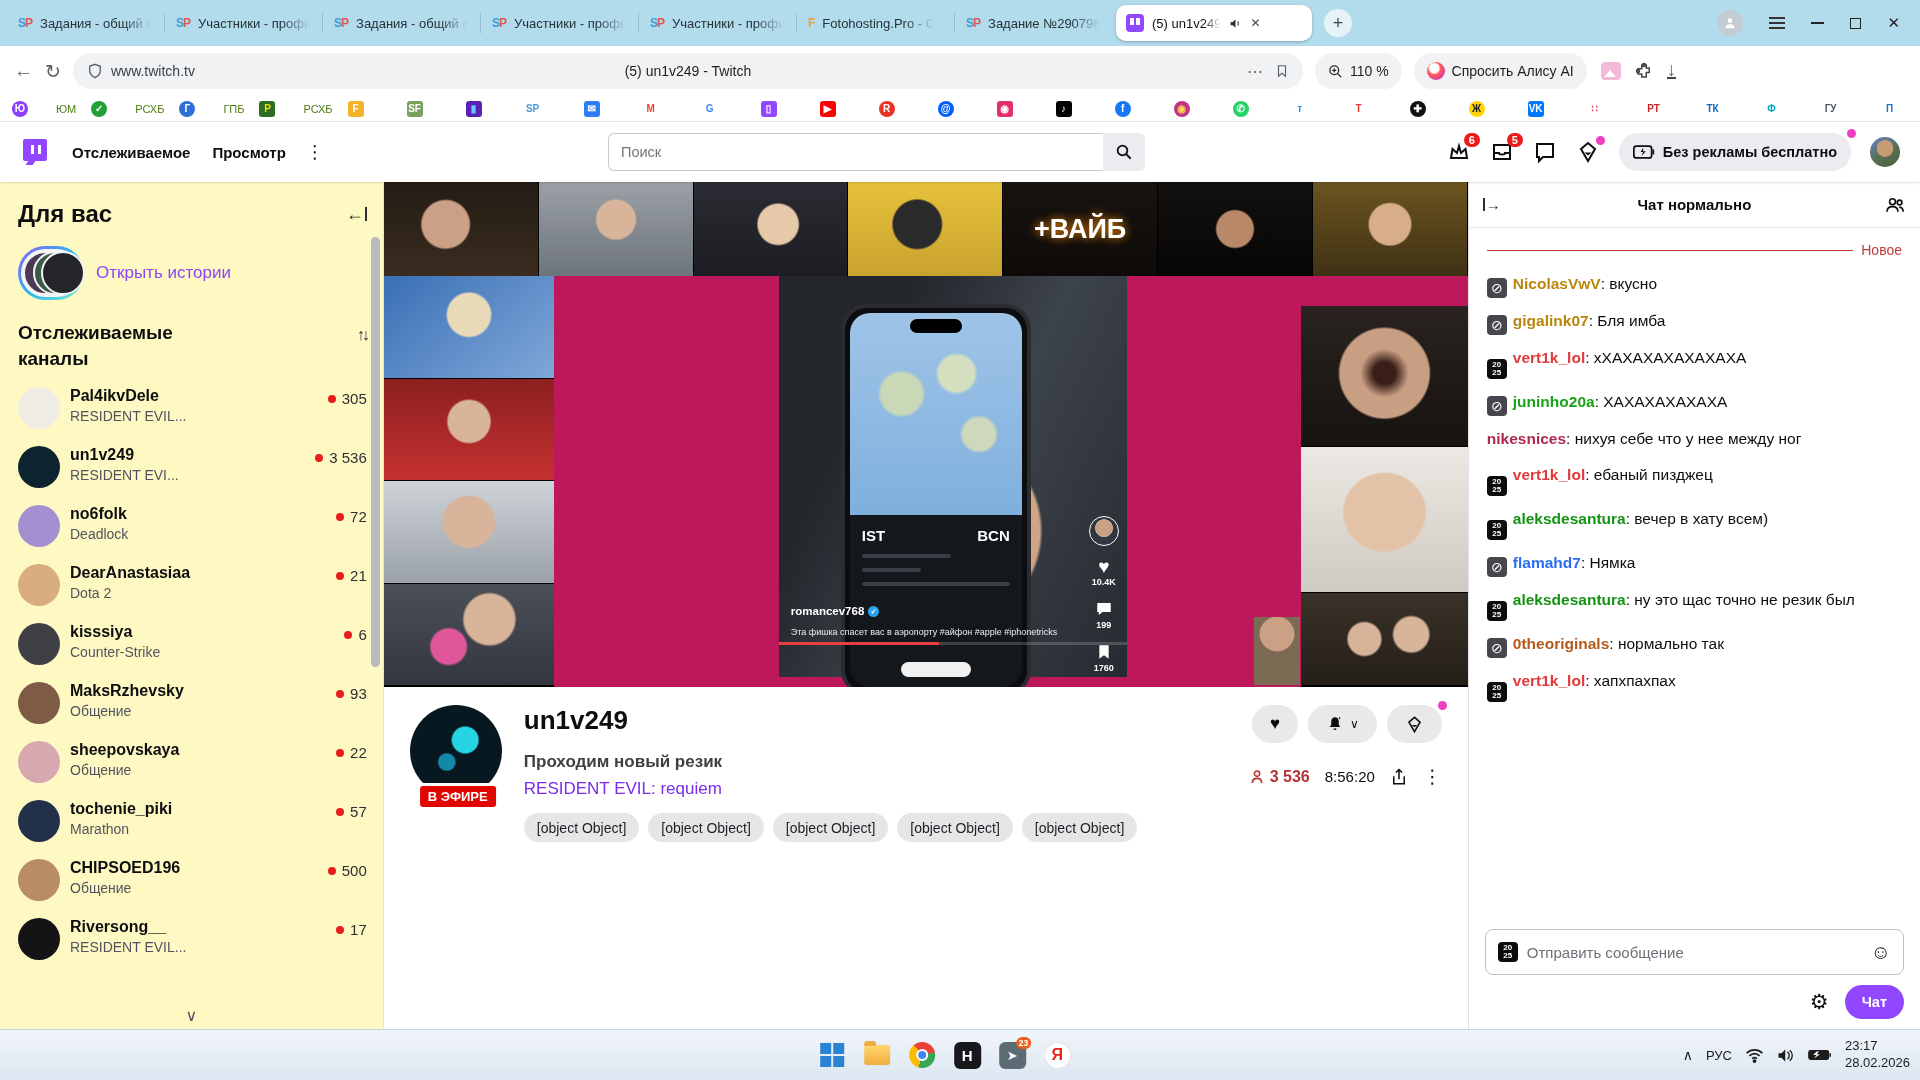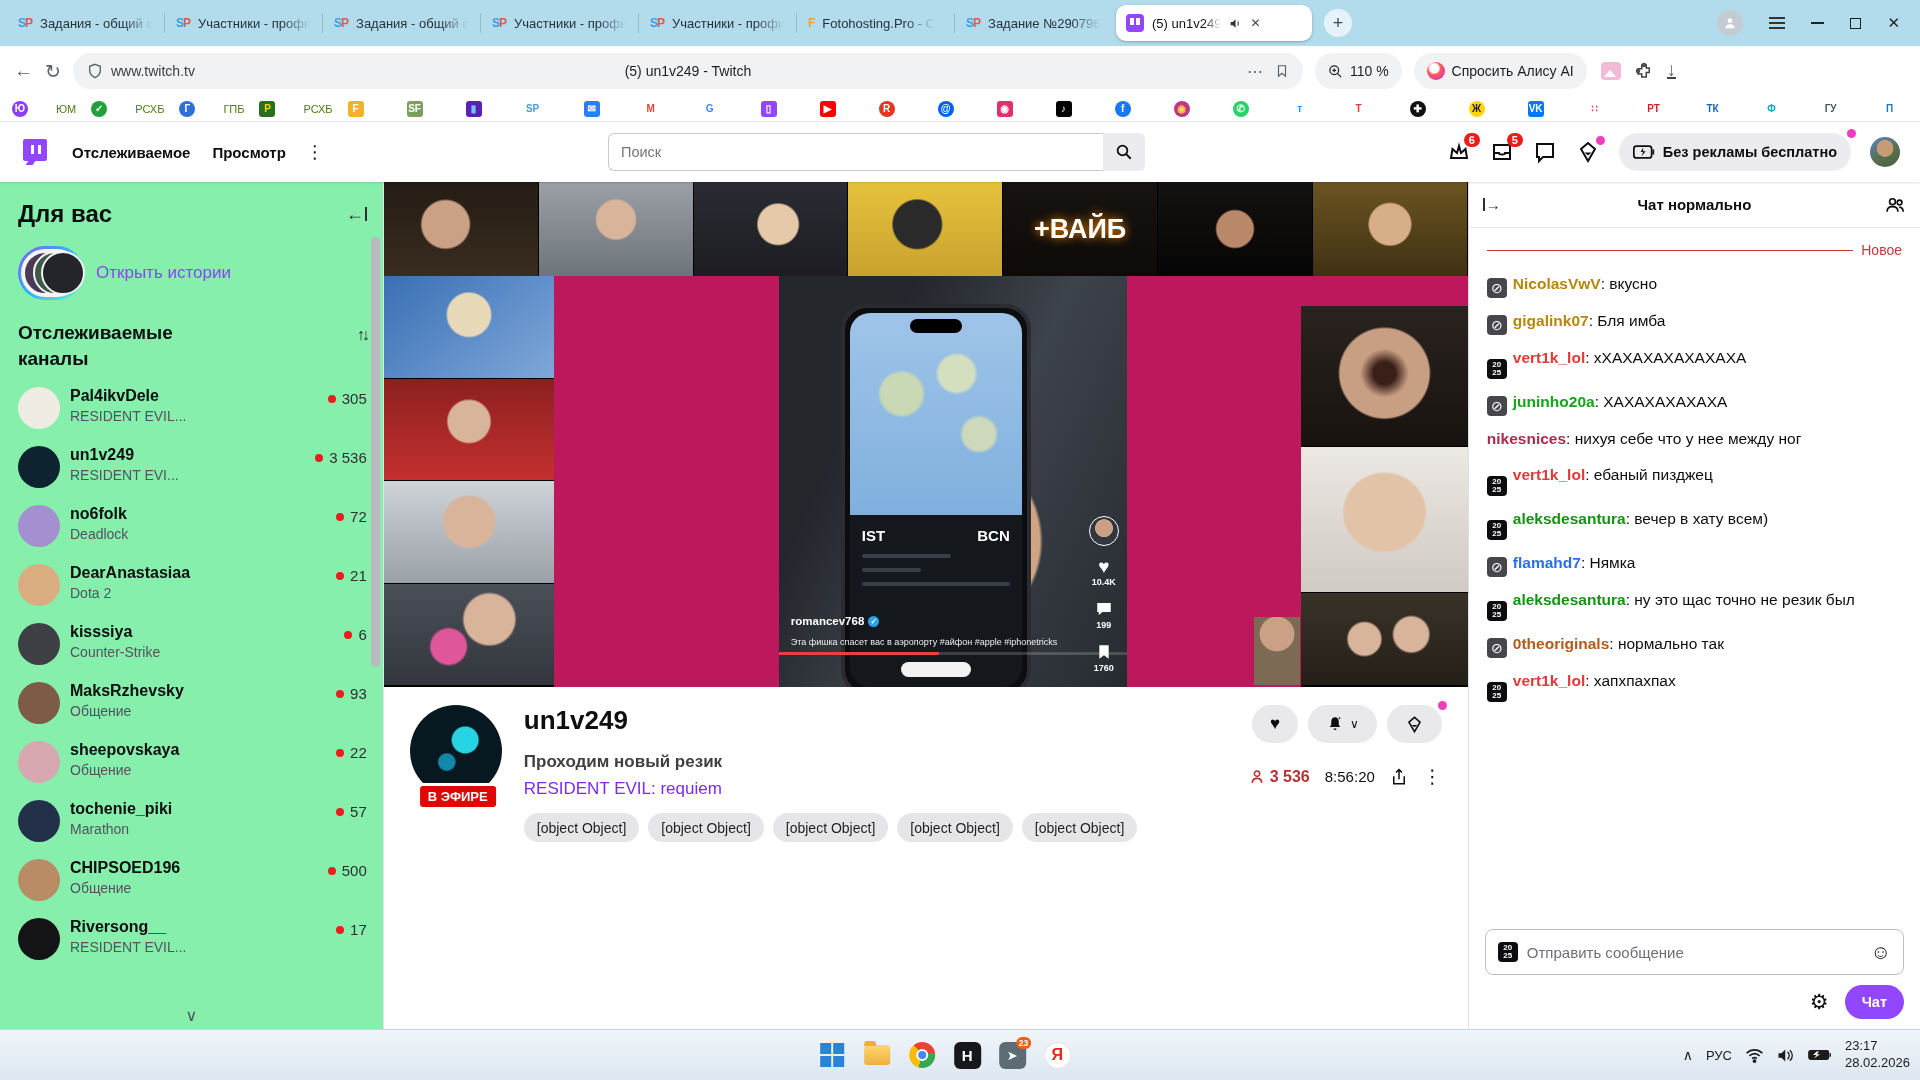--- a/index.html
+++ b/index.html
@@ -66,21 +66,21 @@
   .hico { position:relative; cursor:pointer; display:flex; }
   .badge-red { position:absolute; top:-7px; right:-9px; background:#eb1c1c; color:#fff; font-size:11px; font-weight:700; border-radius:9px; padding:1px 5px; }
   .dot-pink { position:absolute; top:-4px; right:-5px; width:9px; height:9px; border-radius:50%; background:#ef3fc0; }
   .adpill { position:relative; height:38px; background:#ececf0; border-radius:19px; display:flex; align-items:center; gap:8px; padding:0 14px; font-size:14.5px; font-weight:700; color:#0e0e10; cursor:pointer; }
   .hdr-avatar { width:30px; height:30px; border-radius:50%; background:radial-gradient(circle at 50% 38%, #c79b73 0 34%, transparent 36%), linear-gradient(150deg,#5e7ba0 20%, #57704e 55%, #46603f); cursor:pointer; }
 
   
   .content { display:flex; height:847px; }
 
   
-  .sidebar { width:396px; background:#86efac; border-right:1px solid #e4e4e8; position:relative; padding:18px 16px 0 18px; }
+  .sidebar { width:396px; background:#fef9c3; border-right:1px solid #e4e4e8; position:relative; padding:18px 16px 0 18px; }
   .sb-top { display:flex; align-items:center; justify-content:space-between; }
   .sb-title { font-size:24px; font-weight:700; color:#0e0e10; }
   .collapse { display:flex; align-items:center; gap:1px; cursor:pointer; color:#2f2f35; font-size:18px; }
   .collapse .bar { width:2px; height:14px; background:#2f2f35; }
   .stories { display:flex; align-items:center; gap:12px; margin-top:18px; cursor:pointer; }
   .storyring { width:66px; height:54px; border-radius:27px; padding:3px; background:linear-gradient(135deg,#8a5cf5,#2bb6f6,#7af0c0); display:flex; align-items:center; }
   .storyinner { width:100%; height:100%; border-radius:24px; background:#f4f4f5; display:flex; align-items:center; padding-left:2px; }
   .sav { width:44px; height:44px; border-radius:50%; border:2px solid #f4f4f5; flex:none; }
   .sav1 { background:radial-gradient(circle at 50% 40%, #caa184 0 36%, transparent 38%), #4a3a56; }
   .sav2 { background:#3c5a48; margin-left:-34px; }
@@ -123,21 +123,21 @@
   .lbot { flex:1; display:flex; }
   .lb1 { flex:1; background:radial-gradient(circle at 30% 70%, #e8a33b 0 6%, transparent 8%), linear-gradient(#1a2030,#0d1018); border-right:1px solid #000; }
   .lb2 { flex:1; background:radial-gradient(circle at 50% 40%, #d8b49a 0 26%, transparent 28%), linear-gradient(#d8d4ce,#a8a49e); }
   .rcol { position:absolute; right:0; top:124px; bottom:0; width:167px; display:flex; flex-direction:column; }
   .rcol > div { border-bottom:1px solid #000; }
   .r1 { height:145px; background:radial-gradient(circle at 50% 48%, #3a1f18 0 10%, #c99f83 22% 40%, transparent 42%), linear-gradient(#2a2320,#17130f); }
   .r2 { height:150px; background:radial-gradient(ellipse at 50% 45%, #e3c3a8 0 34%, transparent 36%), linear-gradient(#ece8e3,#cfcac2); }
   .r3 { height:95px; background:radial-gradient(circle at 38% 50%, #d8b49a 0 14%, transparent 16%), radial-gradient(circle at 66% 45%, #d8b49a 0 14%, transparent 16%), linear-gradient(#3a3228,#241f18); }
   .r4 { flex:1; background:radial-gradient(ellipse at 55% 55%, #d9ab8b 0 46%, transparent 48%), linear-gradient(135deg,#6a4a74,#3b2a44); }
   .torso { position:absolute; right:168px; bottom:2px; width:46px; height:68px; background:radial-gradient(circle at 50% 25%, #caa184 0 30%, transparent 32%), #7d6a55; }
-  .ttvideo { position:absolute; left:395px; top:94px; width:348px; bottom:0; background:linear-gradient(115deg,#23262b 25%, #3d434b 55%, #262a31); }
+  .ttvideo { position:absolute; left:395px; top:94px; width:348px; bottom:10px; background:linear-gradient(115deg,#23262b 25%, #3d434b 55%, #262a31); }
   .hand { position:absolute; left:48px; bottom:70px; width:230px; height:190px; background:radial-gradient(ellipse at 50% 60%, #cfa584 0 60%, transparent 62%); }
   .phone { position:absolute; left:62px; top:28px; width:190px; height:392px; background:#0c0d10; border-radius:26px; border:4px solid #2c2c30; overflow:hidden; }
   .pscreen { position:absolute; inset:5px; border-radius:20px; overflow:hidden; background:#101318; }
   .pmap { height:54%; background:radial-gradient(circle at 30% 40%, #c9d8b5 0 12%, transparent 14%), radial-gradient(circle at 62% 30%, #d4dfc0 0 10%, transparent 12%), radial-gradient(circle at 75% 60%, #cdd9ba 0 9%, transparent 11%), linear-gradient(#9fc4e8,#7fb0dd); }
   .pnotch { position:absolute; top:6px; left:50%; transform:translateX(-50%); width:52px; height:14px; border-radius:8px; background:#000; }
   .psheet { position:absolute; left:0; right:0; bottom:0; height:46%; background:#14171c; padding:12px 12px 0; }
   .pcodes { display:flex; justify-content:space-between; color:#fff; font-weight:700; font-size:15px; }
   .pline { height:4px; border-radius:2px; background:#3a3f47; margin-top:10px; }
   .pline.w60 { width:60%; } .pline.w40 { width:40%; }
   .pbtn { position:absolute; bottom:10px; left:50%; transform:translateX(-50%); width:70px; height:15px; border-radius:8px; background:#f2f2f2; }

